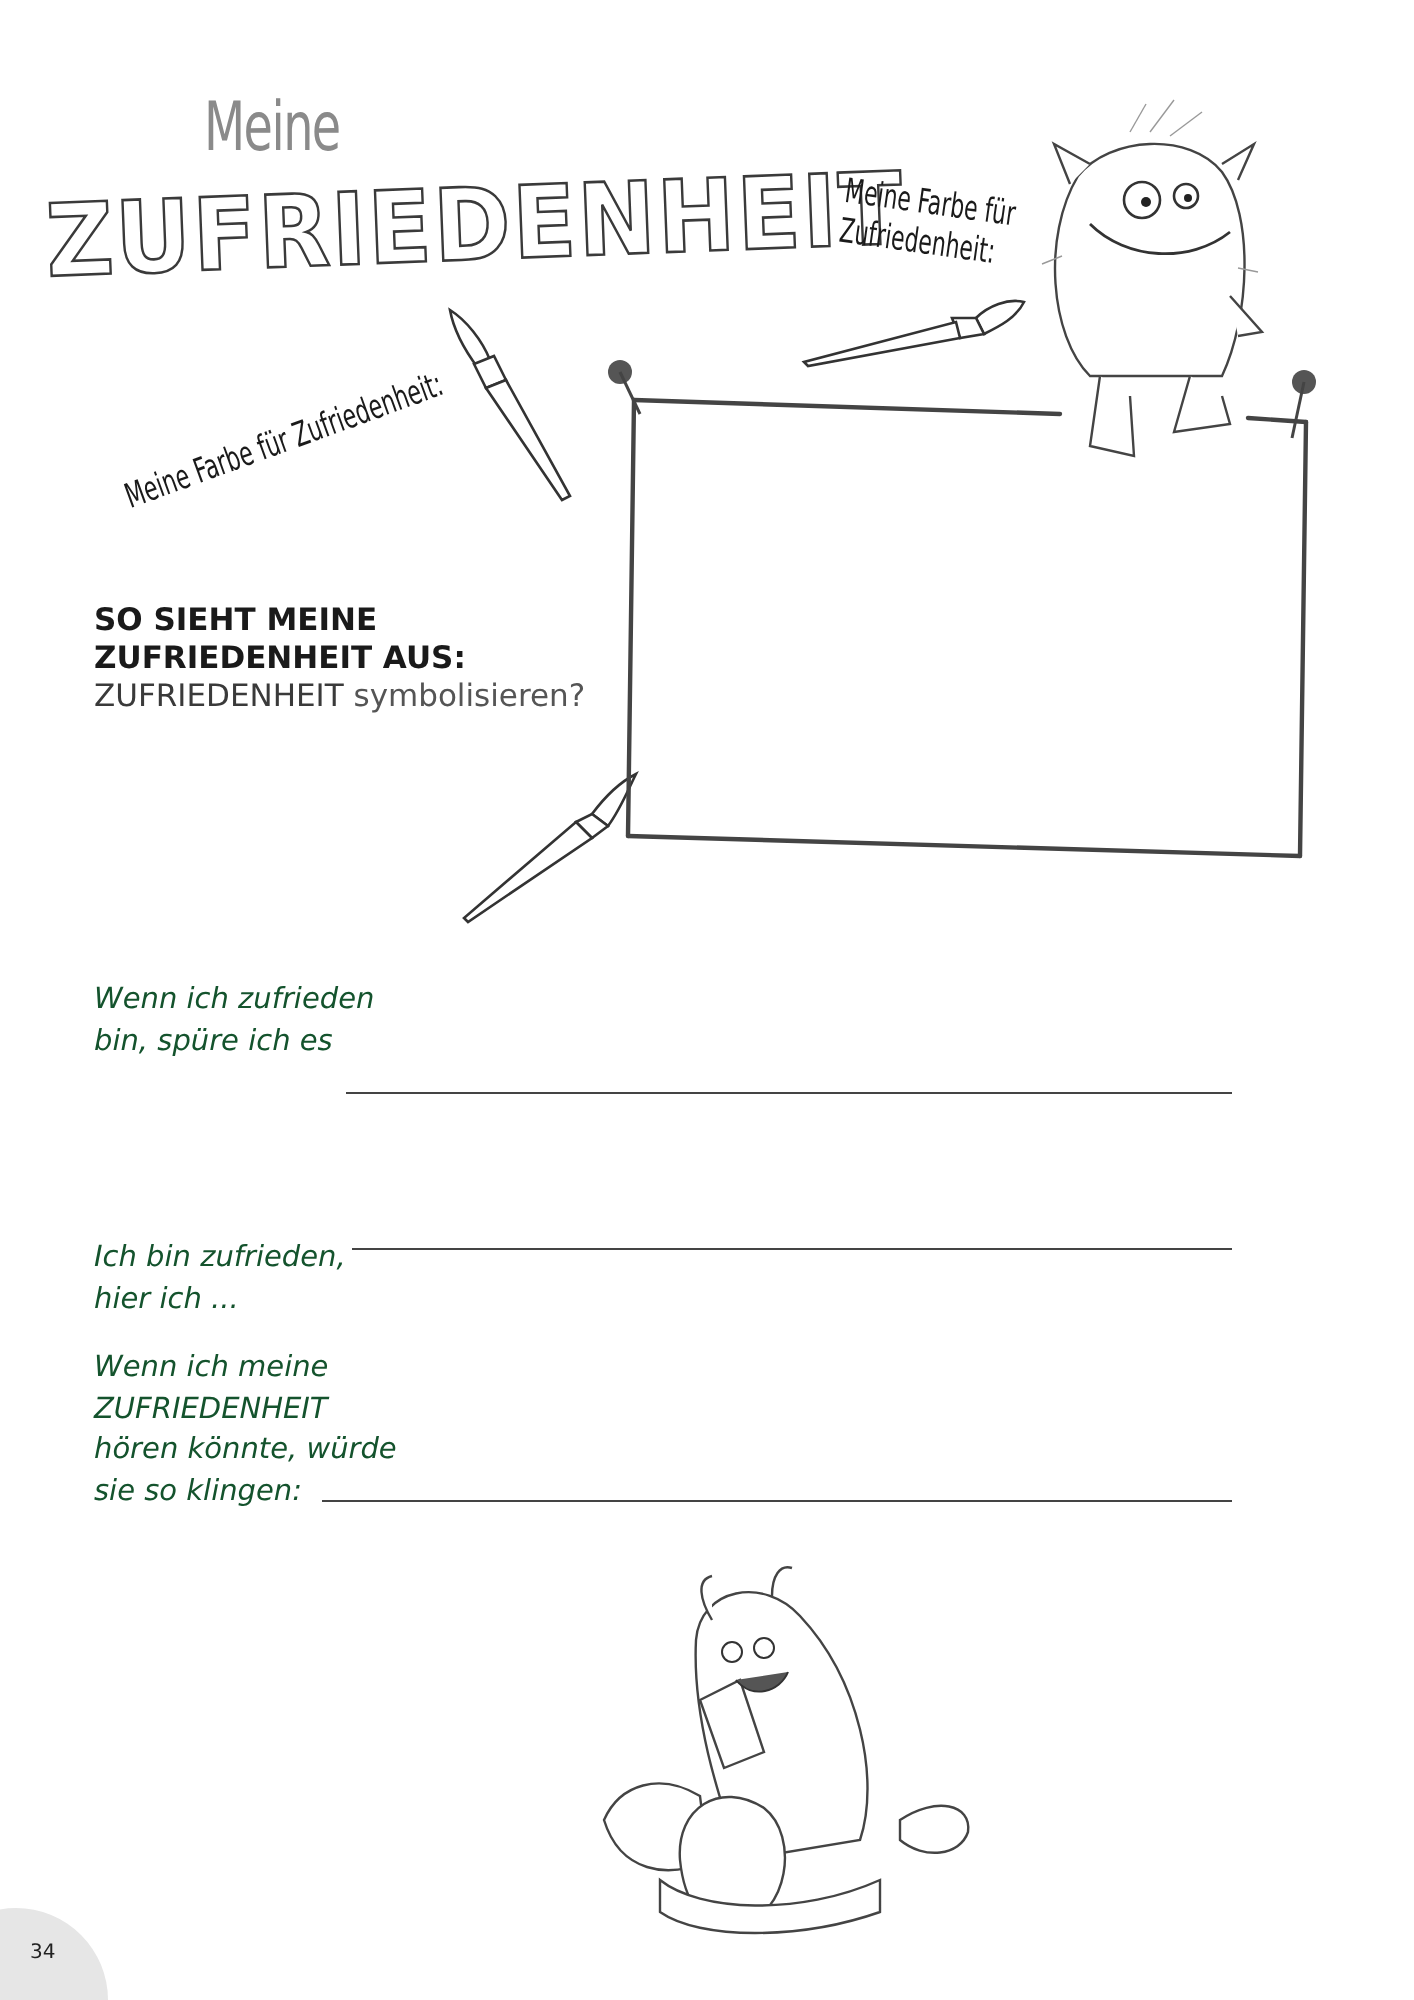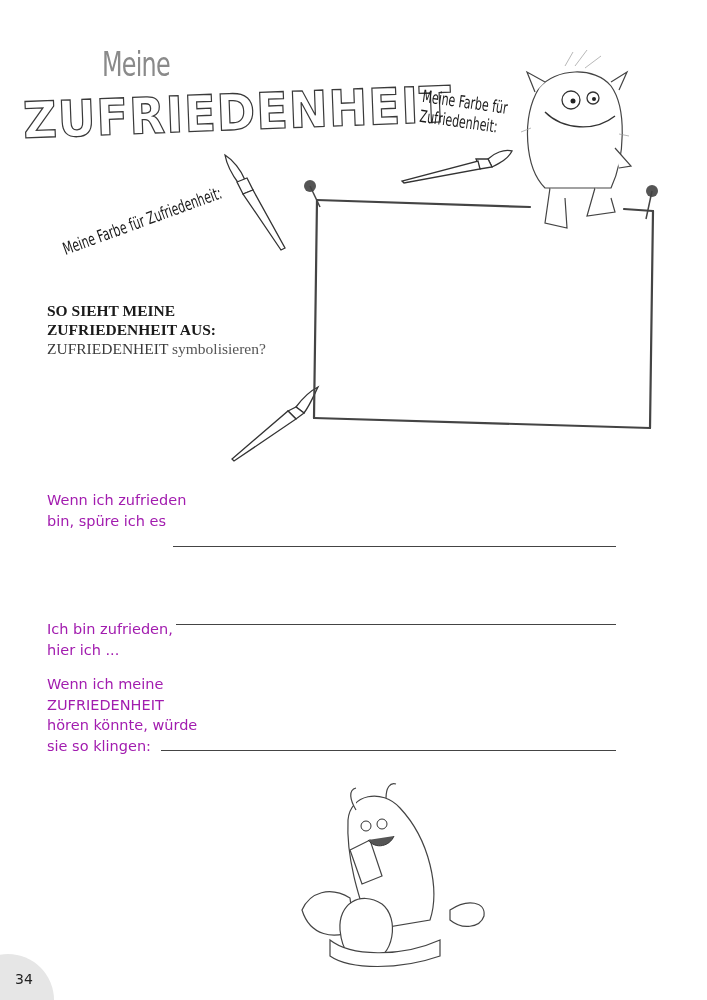--- a/index.html
+++ b/index.html
@@ -8,27 +8,27 @@
   .abs { position:absolute; }
   .title-meine { left:102px; top:44px; font-family:"DejaVu Sans Condensed","DejaVu Sans", sans-serif;
          font-size:34px; color:#8a8a8a; letter-spacing:-1px; transform:scaleX(0.78); transform-origin:left top; }
   .title-big { left:22px; top:92px; font-family:"DejaVu Sans", sans-serif; font-weight:bold; font-size:50px;
          color:#ffffff; -webkit-text-stroke:1.3px #3a3a3a; letter-spacing:1px;
          transform:rotate(-2.2deg) scaleX(0.93); transform-origin:left top; }
   .hand { font-family:"DejaVu Sans Condensed","DejaVu Sans", sans-serif; color:#1a1a1a; font-size:17px;
           line-height:20px; transform-origin:left top; }
   .hand-right { left:424px; top:86px; transform:rotate(8deg) scaleX(0.72); width:160px; }
   .hand-left { left:60px; top:240px; transform:rotate(-20deg) scaleX(0.72); white-space:nowrap; }
-  .prompt { left:47px; top:301px; font-size:15.5px; line-height:19px;font-family:Liberation Serif, serif; }
+  .prompt { left:47px; top:301px; font-size:15.5px; line-height:19px; }
   .prompt .bold { color:#1a1a1a; font-weight:bold; display:block; }
   .prompt .norm { color:#555; display:block; }
-  .qtext { font-size:14.5px; line-height:20.5px; color:#a21caf; }
+  .qtext { font-size:14.5px; line-height:20.5px; color:#14532d;font-style:italic; }
   .line { position:absolute; height:0; border-top:1.5px solid #444; }
   .page-circle { left:-38px; top:954px; width:92px; height:92px; border-radius:50%; background:#e6e6e6; }
-  .page-num { left:15px; top:971px; font-size:14px; color:#222; }
+  .page-num { left:15px; top:971px; font-size:10px; color:#222; }
   svg { position:absolute; overflow:visible; }
 </style>
 </head>
 <body>
 
 <div class="abs title-meine">Meine</div>
 <div class="abs title-big">ZUFRIEDENHEIT</div>
 
 <div class="abs hand hand-right">
   <span>Meine Farbe für Zufriedenheit:</span>

